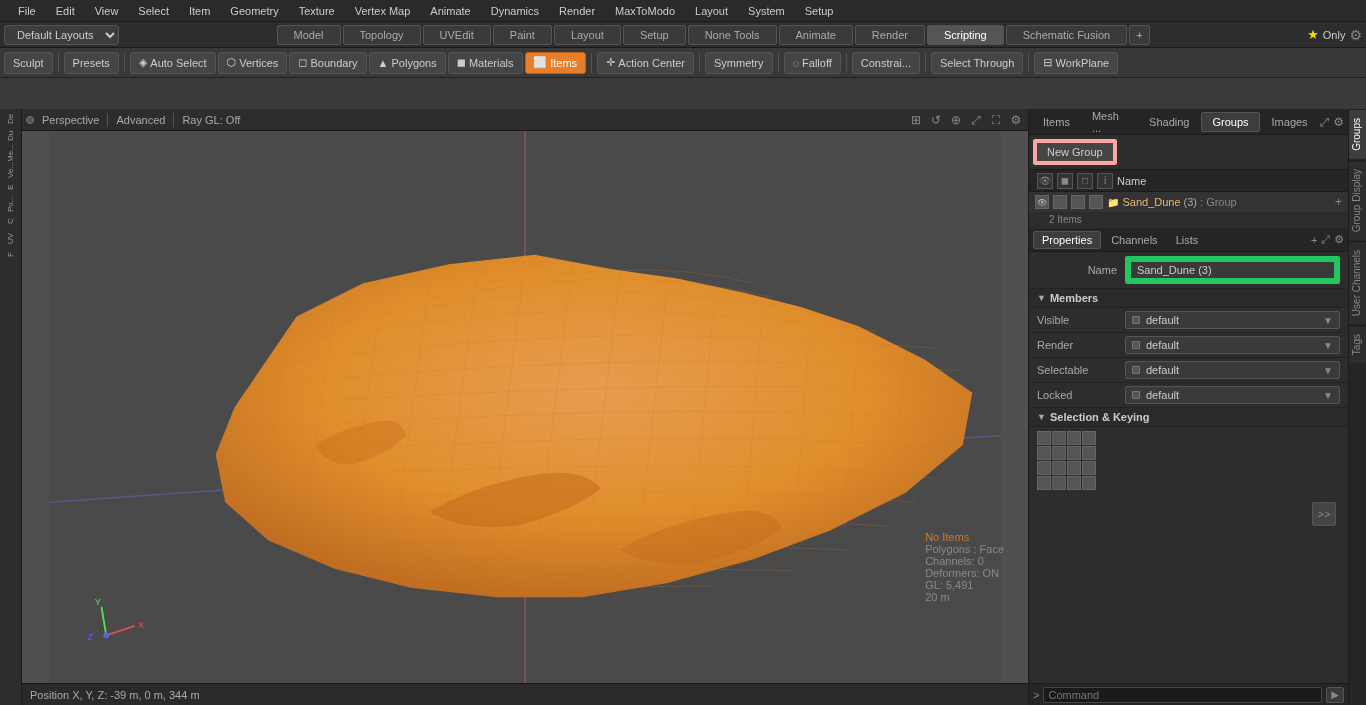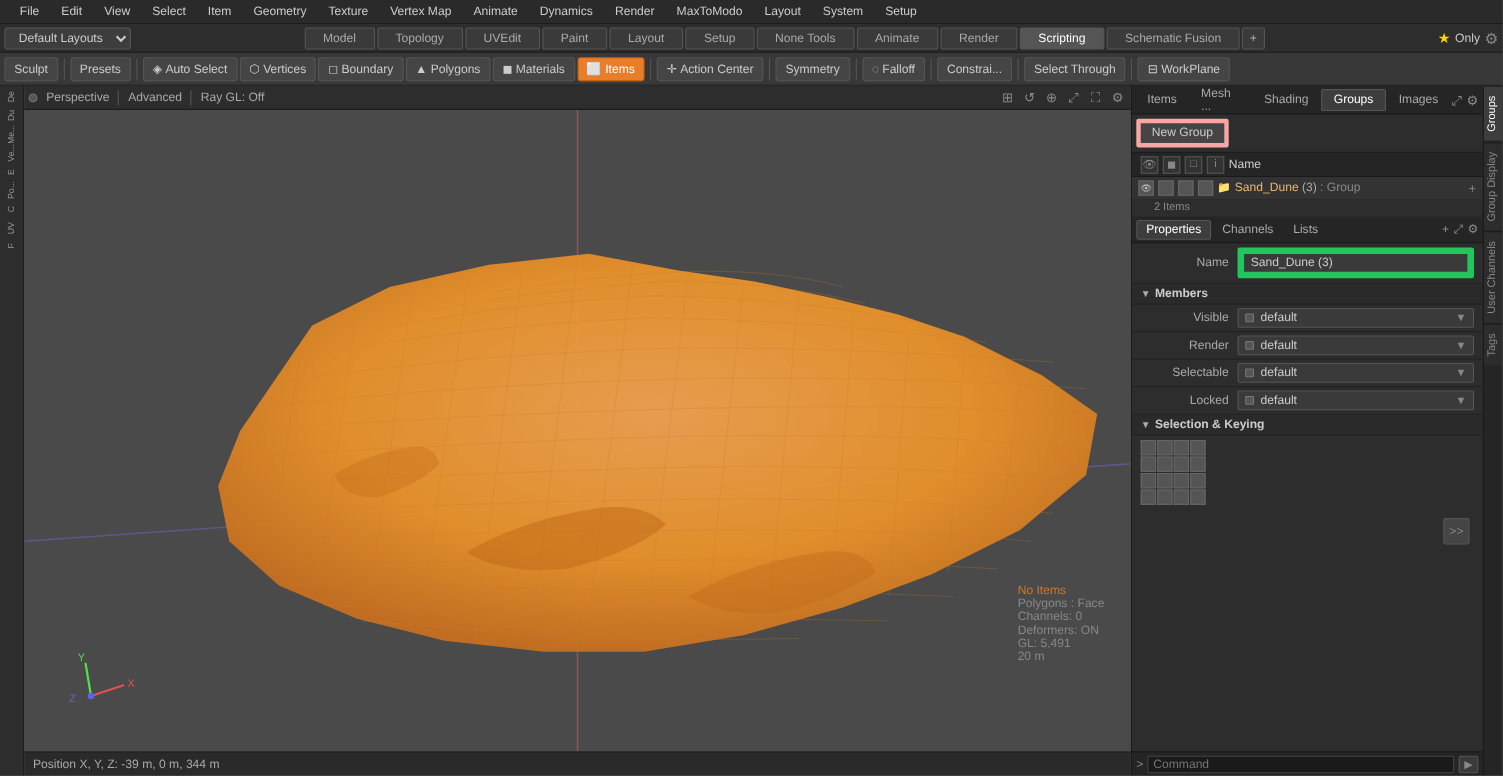--- a/index.html
+++ b/index.html
@@ -111,20 +111,21 @@
       height: 20px;
       background: #555;
       margin: 0 3px;
     }
 
     
     .main-content {
       display: flex;
       flex: 1;
       overflow: hidden;
+      margin-top: 31px;
     }
 
     
     .left-sidebar {
       width: 22px;
       background: #2d2d2d;
       border-right: 1px solid #1a1a1a;
       display: flex;
       flex-direction: column;
       padding: 2px 0;
@@ -419,21 +420,21 @@
       display: flex;
       align-items: center;
       padding: 3px 8px;
       border-bottom: 1px solid #222;
       gap: 8px;
     }
     .prop-row-label {
       color: #aaa;
       font-size: 11px;
       width: 80px;
-      text-align: right;
+      text-align: left;
     }
     .prop-dropdown {
       flex: 1;
       display: flex;
       align-items: center;
       background: #3a3a3a;
       border: 1px solid #555;
       padding: 2px 6px;
       border-radius: 2px;
       cursor: pointer;

